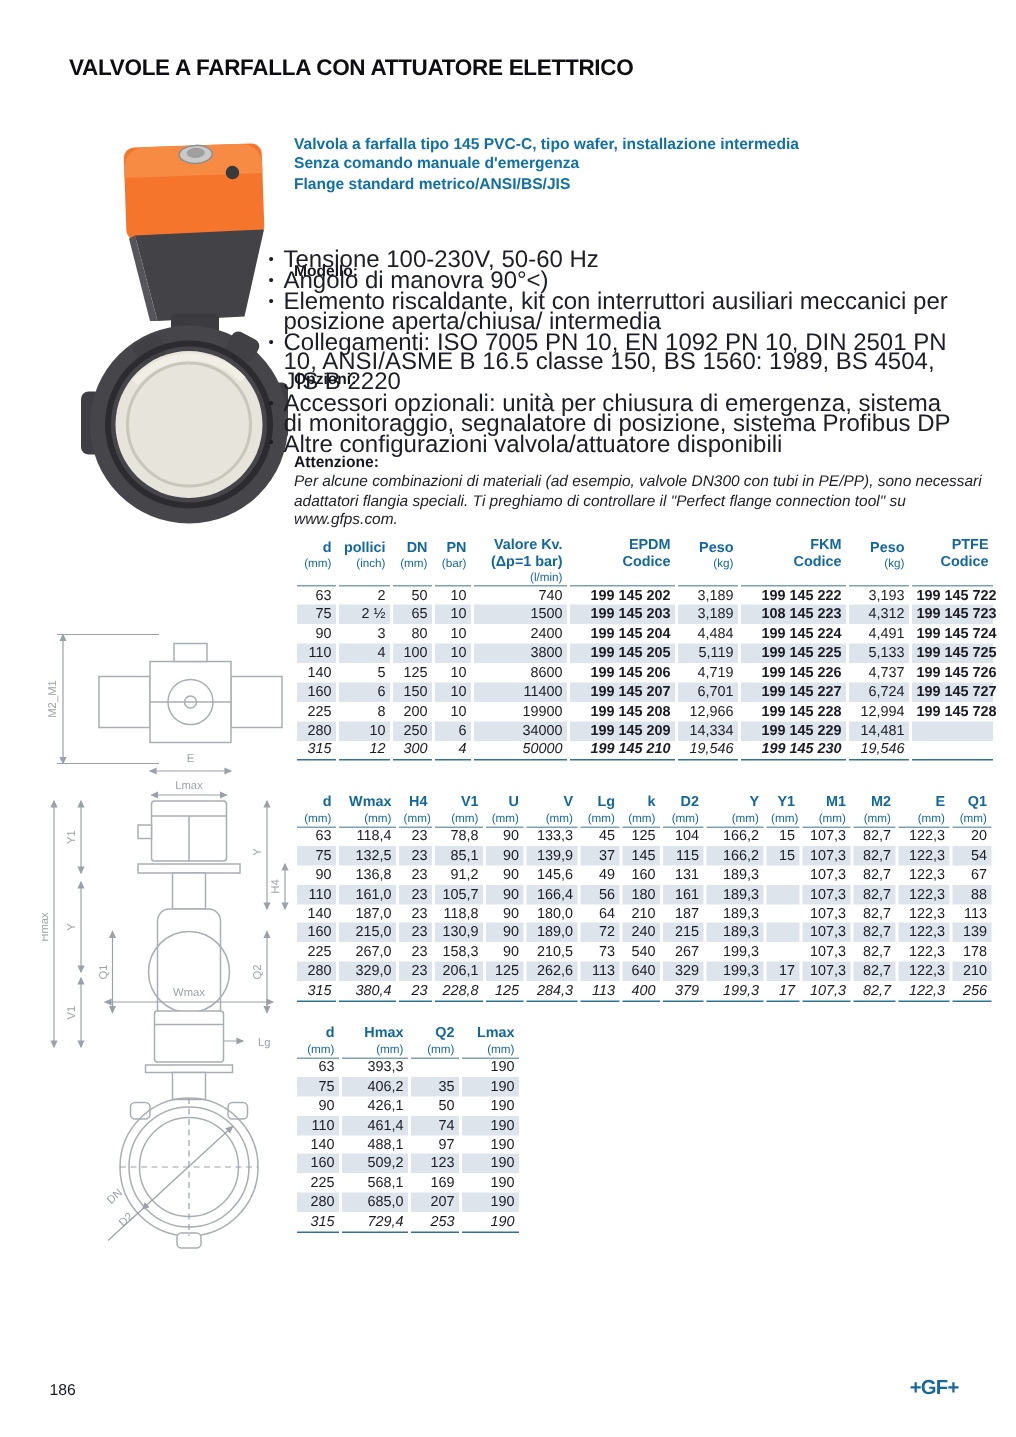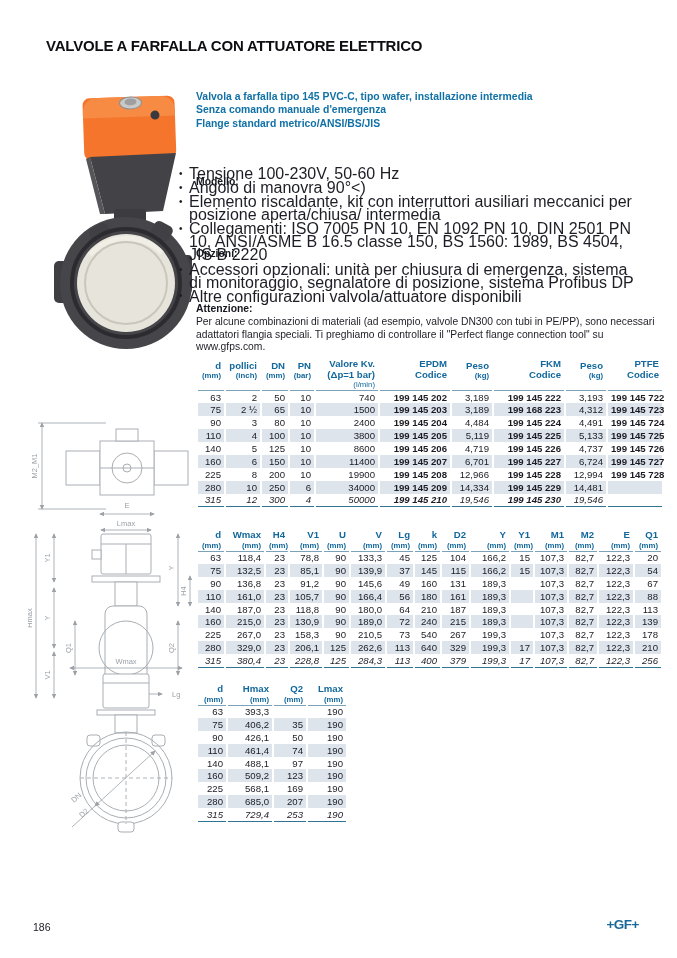--- a/index.html
+++ b/index.html
@@ -15,21 +15,21 @@
   .blist { position:absolute; left:178px; width:466px; list-style:none; font-size:16px; color:#1d1d26; line-height:12.7px; }
   .blist li { position:relative; padding-left:11px; margin-bottom:1.5px; }
   .blist li::before { content:"•"; position:absolute; left:1px; top:-0.5px; font-size:10px; color:#1d1d26; }
   .para { position:absolute; left:196px; width:466px; font-size:10.3px; color:#1d1d26; line-height:12.7px; }
 
   table { border-collapse:collapse; table-layout:fixed; position:absolute; }
   th, td { white-space:nowrap; text-align:right; padding:0 3px;
            border-left:2px solid #ffffff; border-right:2px solid #ffffff; }
   th { vertical-align:bottom; color:#12689d; border-bottom:1.6px solid #7ba2b8; padding-bottom:1px; }
   .h-main { font-weight:bold; font-size:9.6px; line-height:10.5px; }
-  .h-sub  { font-weight:bold; font-size:7.8px; line-height:9px;text-align:right; }
+  .h-sub  { font-weight:normal; font-size:7.8px; line-height:9px;text-align:right; }
   .h-sub2 { font-weight:normal; font-size:7.8px; line-height:9px; height:9px; }
   td { font-size:9.6px; color:#1b1b24; height:12.9px; }
   td.bold { font-weight:bold; }
   tr.alt td { background:#dde4ec; }
   tbody tr:last-child td { border-bottom:1.6px solid #2e7391;font-style:italic; }
 
   .footer-page { position:absolute; left:33px; top:921px; font-size:10.5px; color:#1b1b24;text-align:right; }
   .logo { position:absolute; right:38px; top:917px; font-size:13.5px; font-weight:bold; color:#19689a; letter-spacing:-0.5px; }
 
   svg .ln  { stroke:#a9aeb3; stroke-width:1; fill:none; }
@@ -80,21 +80,21 @@
       <li>Collegamenti: ISO 7005 PN 10, EN 1092 PN 10, DIN 2501 PN 10, ANSI/ASME B 16.5 classe 150, BS 1560: 1989, BS 4504, JIS B 2220</li>
     </ul>
 
   <div class="sec-head" style="top:248px;">Opzioni:</div>
   <ul class="blist" style="top:264px;">
       <li>Accessori opzionali: unità per chiusura di emergenza, sistema di monitoraggio, segnalatore di posizione, sistema Profibus DP</li>
       <li>Altre configurazioni valvola/attuatore disponibili</li>
     </ul>
 
   <div class="sec-head" style="top:303px;">Attenzione:</div>
-  <div class="para" style="top:316px;">Per alcune combinazioni di materiali (ad esempio, valvole DN300 con tubi in PE/PP), sono necessari adattatori flangia speciali. Ti preghiamo di controllare il "Perfect flange connection tool" su www.gfps.com.</div>
+  <div class="para" style="top:316px;font-style:italic;">Per alcune combinazioni di materiali (ad esempio, valvole DN300 con tubi in PE/PP), sono necessari adattatori flangia speciali. Ti preghiamo di controllare il "Perfect flange connection tool" su www.gfps.com.</div>
 
   <table style="left:196px; top:359px; width:466px;">
       <colgroup>
         <col style="width: 28px;">
         <col style="width: 36px;">
         <col style="width: 28px;">
         <col style="width: 26px;">
         <col style="width: 64px;">
         <col style="width: 72px;">
         <col style="width: 42px;">
@@ -170,21 +170,21 @@
           <td class="bold">199 145 722</td>
         </tr>
         <tr class="alt">
           <td>75</td>
           <td>2 ½</td>
           <td>65</td>
           <td>10</td>
           <td>1500</td>
           <td class="bold">199 145 203</td>
           <td>3,189</td>
-          <td class="bold">199 168 223</td>
+          <td class="bold">108 145 223</td>
           <td>4,312</td>
           <td class="bold">199 145 723</td>
         </tr>
         <tr>
           <td>90</td>
           <td>3</td>
           <td>80</td>
           <td>10</td>
           <td>2400</td>
           <td class="bold">199 145 204</td>

